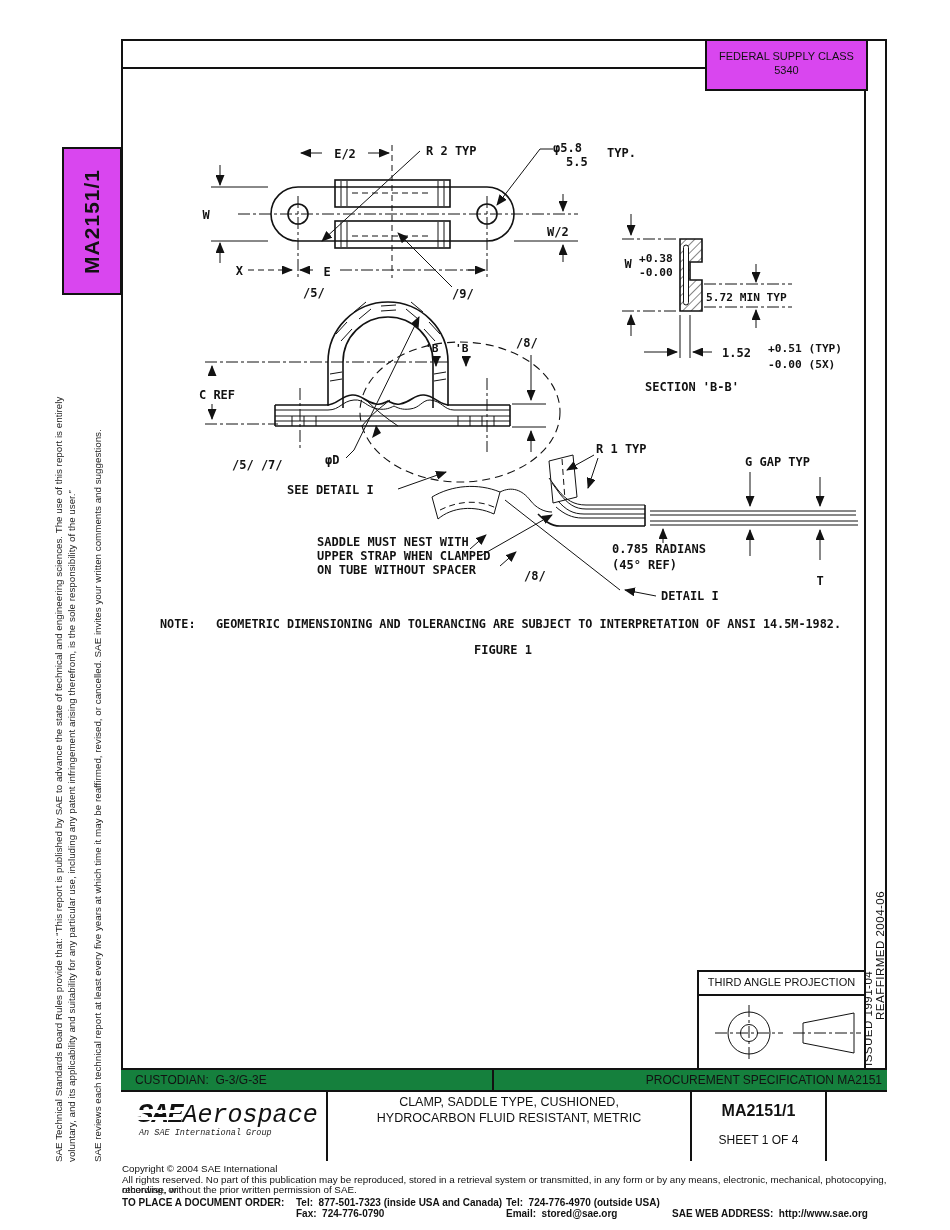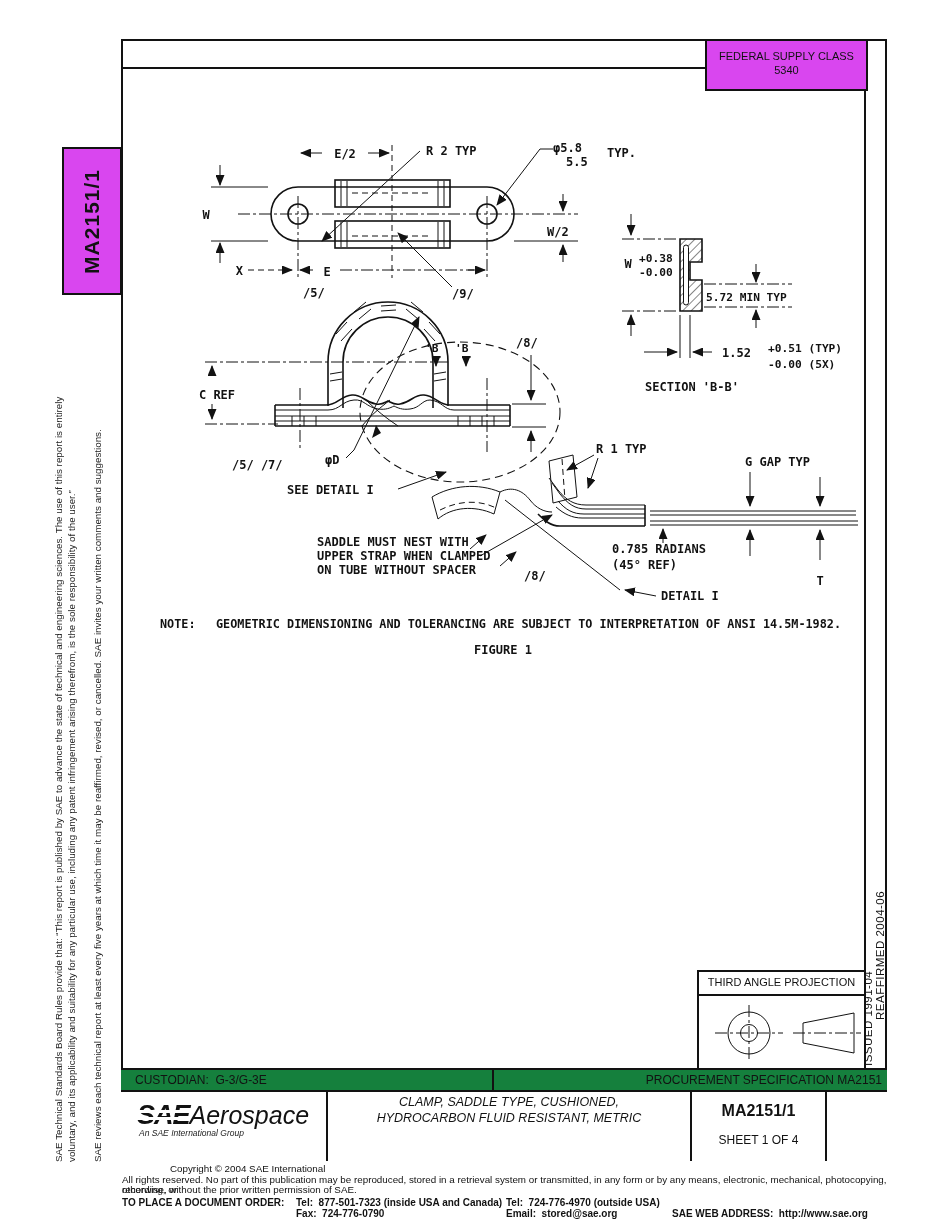--- a/index.html
+++ b/index.html
@@ -38,27 +38,27 @@
   
   #cust-row{left:121px;top:1068px;width:766px;height:24px;border-top:2px solid #121212;border-bottom:2px solid #121212;box-sizing:border-box;display:flex;background:#15803d;}
   #cust-left{width:373px;border-right:2px solid #121212;box-sizing:border-box;font-size:12px;line-height:20px;padding-left:14px;}
   #cust-right{flex:1;font-size:12px;line-height:20px;text-align:right;padding-right:5px;}
   
   #title-block{left:121px;top:1092px;width:766px;height:69px;display:flex;box-sizing:border-box;background:#fff;}
   .tb-cell{box-sizing:border-box;height:100%;}
   #tb-logo{width:207px;border-right:2px solid #121212;position:relative;}
   #tb-center{width:364px;border-right:2px solid #121212;text-align:center;}
   #tb-center .hdr{height:24px;line-height:23px;font-size:17px;font-weight:bold;border-bottom:2px solid #121212;letter-spacing:.3px;}
-  #tb-center .sub{padding-top:3px;font-size:12.5px;line-height:15.5px;font-style:italic;}
+  #tb-center .sub{padding-top:3px;font-size:12.5px;line-height:15.5px;}
   #tb-right{width:135px;border-right:2px solid #121212;text-align:center;padding-top:10px;}
   #tb-right .doc{font-size:16px;font-weight:bold;}
   #tb-right .sheet{font-size:12px;margin-top:13px;}
   #tb-far{flex:1;}
   
-  #logo{padding:9px 0 0 16px;}
+  #logo{padding:9px 0 0 16px;font-family:Liberation Mono, monospace;}
   .sae{position:relative;display:inline-block;font-style:italic;font-weight:900;font-size:27px;letter-spacing:-1px;line-height:26px;}
   .sae::before{content:"";position:absolute;left:-2px;right:2px;top:8px;height:2.5px;background:#fff;transform:skewX(-30deg);}
   .sae::after{content:"";position:absolute;left:-3px;right:1px;top:15px;height:2.5px;background:#fff;transform:skewX(-30deg);}
   .aero{font-style:italic;font-size:25px;letter-spacing:0;}
   .tagline{font-style:italic;font-size:8.5px;color:#222;margin-top:-2px;margin-left:2px;}
   
   .foot{font-size:9.8px;line-height:10.4px;color:#111;}
   .footb{font-size:10px;font-weight:bold;line-height:11px;}
 </style>
 </head>
@@ -337,21 +337,21 @@
       <div>HYDROCARBON FLUID RESISTANT, METRIC</div>
     </div>
   </div>
   <div class="tb-cell" id="tb-right">
     <div class="doc">MA2151/1</div>
     <div class="sheet">SHEET 1 OF 4</div>
   </div>
   <div class="tb-cell" id="tb-far"></div>
 </div>
 
-<div class="abs foot" style="left:122px;top:1164px;margin-left:48px;">Copyright © 2004 SAE International</div>
+<div class="abs foot" style="left:122px;top:1164px;">Copyright © 2004 SAE International</div>
 <div class="abs foot" style="left:122px;top:1174.5px;width:770px;">All rights reserved. No part of this publication may be reproduced, stored in a retrieval system or transmitted, in any form or by any means, electronic, mechanical, photocopying, recording, or</div>
 <div class="abs foot" style="left:122px;top:1185px;width:770px;">otherwise, without the prior written permission of SAE.</div>
 
 <div class="abs footb pre" style="left:122px;top:1197px;">TO PLACE A DOCUMENT ORDER:</div>
 <div class="abs footb pre" style="left:296px;top:1197px;">Tel:  877-501-7323 (inside USA and Canada)</div>
 <div class="abs footb pre" style="left:296px;top:1208px;">Fax:  724-776-0790</div>
 <div class="abs footb pre" style="left:506px;top:1197px;">Tel:  724-776-4970 (outside USA)</div>
 <div class="abs footb pre" style="left:506px;top:1208px;">Email:  stored@sae.org</div>
 <div class="abs footb pre" style="left:672px;top:1208px;">SAE WEB ADDRESS:  http://www.sae.org</div>
 

